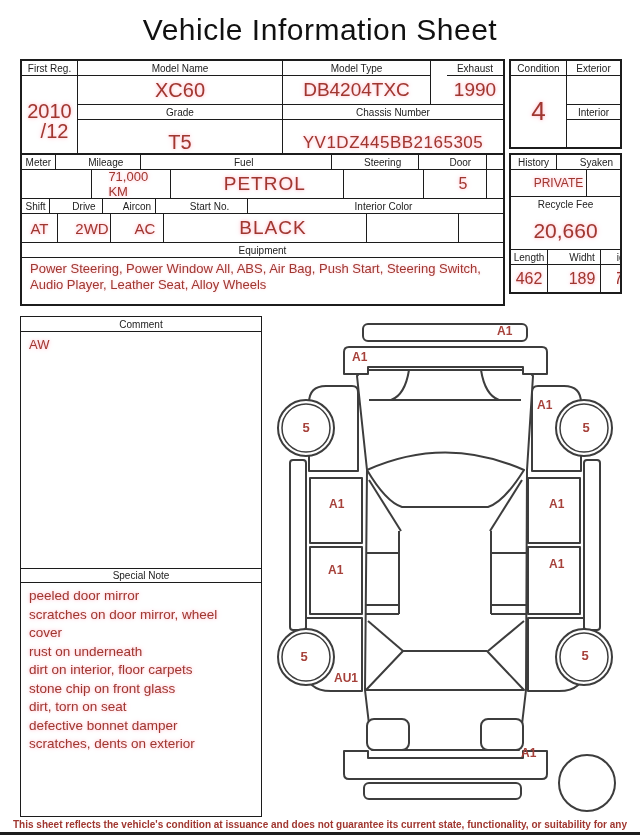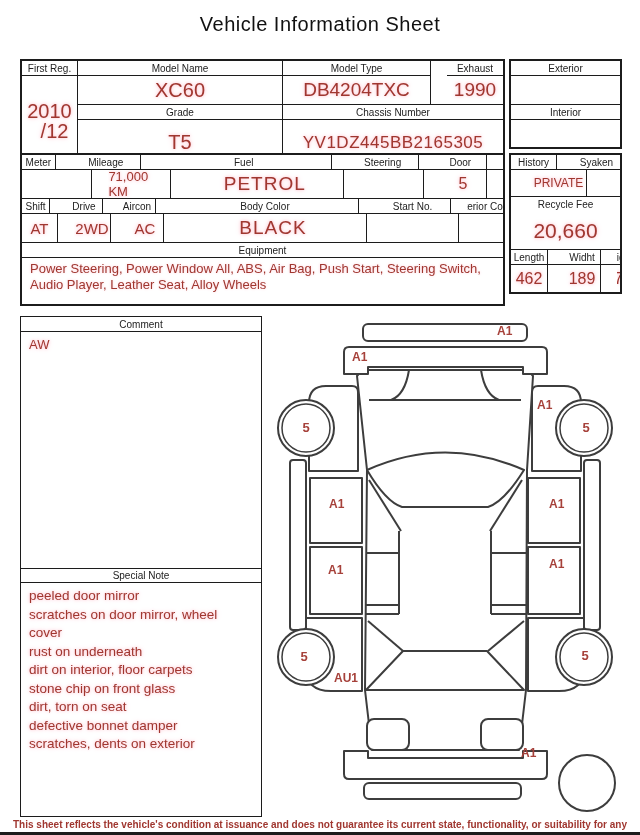--- a/index.html
+++ b/index.html
@@ -10,21 +10,21 @@
   .thin{border-width:1.5px;}
   .col{display:flex;flex-direction:column;box-sizing:border-box;}
   .row{display:flex;flex-direction:row;box-sizing:border-box;gap:16px;}
   .c{display:flex;align-items:center;justify-content:center;box-sizing:border-box;overflow:hidden;}
   .br{border-right:1px solid #1c1c1c;}
   .bb{border-bottom:1px solid #1c1c1c;}
   .bt{border-top:1px solid #1c1c1c;}
   .hd{font-size:10px;color:#222;white-space:nowrap;}
   .rv{color:#a03730;text-shadow:0 0 3px #ffbfcc,0 0 6px #ffd9e0;}
   .title{position:absolute;top:13px;left:0;right:0;text-align:center;
-         font-size:20px;letter-spacing:.5px;color:#111;font-weight:500;}
+         font-size:30px;letter-spacing:.5px;color:#111;font-weight:500;}
   .f12{font-size:12px;}.f13{font-size:13px;}.f15{font-size:15px;}.f16{font-size:16px;}
   .f17{font-size:17px;}.f19{font-size:19px;}.f20{font-size:20px;}.f21{font-size:21px;}.f26{font-size:26px;}
   .eq{font-size:13px;line-height:16px;padding:3px 8px 0 8px;color:#a03730;
       text-shadow:0 0 3px #ffc9d4;align-items:flex-start;justify-content:flex-start;text-align:left;}
   .noteline{font-size:13.5px;line-height:18.5px;}
   .footer{position:absolute;left:0;right:0;top:819px;text-align:center;
           font-size:10px;font-weight:600;color:#a03730;}
   .botline{position:absolute;left:0;top:832px;width:640px;height:3px;background:#1c1c1c;}
   svg text{font-family:"Liberation Sans",sans-serif;}
 </style>
@@ -59,20 +59,24 @@
           <div class="c hd bb" style="height:15px;">Exhaust</div>
           <div class="c rv f19" style="flex:1;">1990</div>
         </div>
       </div>
       <div class="c hd bb" style="height:15px;">Chassis Number</div>
       <div class="c rv f17" style="flex:1;letter-spacing:.5px;">YV1DZ445BB2165305</div>
     </div>
   </div>
 
   <div class="t" style="left:509px;top:59px;width:113px;height:90px;">
+    <div class="col br" style="width:56px;">
+      <div class="c hd bb" style="height:15px;">Condition</div>
+      <div class="c rv f26" style="flex:1;">4</div>
+    </div>
     <div class="col" style="flex:1;">
       <div class="c hd bb" style="height:15px;">Exterior</div>
       <div class="c rv f13 bb" style="height:29px;"></div>
       <div class="c hd bb" style="height:15px;">Interior</div>
       <div class="c rv f13" style="flex:1;"></div>
     </div>
   </div>
 
   <div class="t col" style="left:20px;top:153px;width:485px;height:153px;">
     <div class="row bb" style="height:15px;">
@@ -88,21 +92,20 @@
       <div class="c rv f13 br" style="width:74px;">71,000 KM</div>
       <div class="c rv f19 br" style="width:187px;letter-spacing:1px;">PETROL</div>
       <div class="c br" style="width:76px;"></div>
       <div class="c rv f16 br" style="width:56px;">5</div>
       <div class="c rv f16" style="flex:1;">5</div>
     </div>
     <div class="row bb" style="height:15px;">
       <div class="c hd br" style="width:28px;">Shift</div>
       <div class="c hd br" style="width:37px;">Drive</div>
       <div class="c hd br" style="width:37px;">Aircon</div>
-      <div class="c hd br" style="width:187px;">Body Color</div>
       <div class="c hd br" style="width:76px;">Start No.</div>
       <div class="c hd" style="flex:1;">Interior Color</div>
     </div>
     <div class="row bb" style="height:29px;">
       <div class="c rv f15 br" style="width:36px;">AT</div>
       <div class="c rv f15 br" style="width:37px;">2WD</div>
       <div class="c rv f15 br" style="width:37px;">AC</div>
       <div class="c rv f19 br" style="width:187px;letter-spacing:1px;">BLACK</div>
       <div class="c br" style="width:76px;"></div>
       <div class="c" style="flex:1;"></div>

